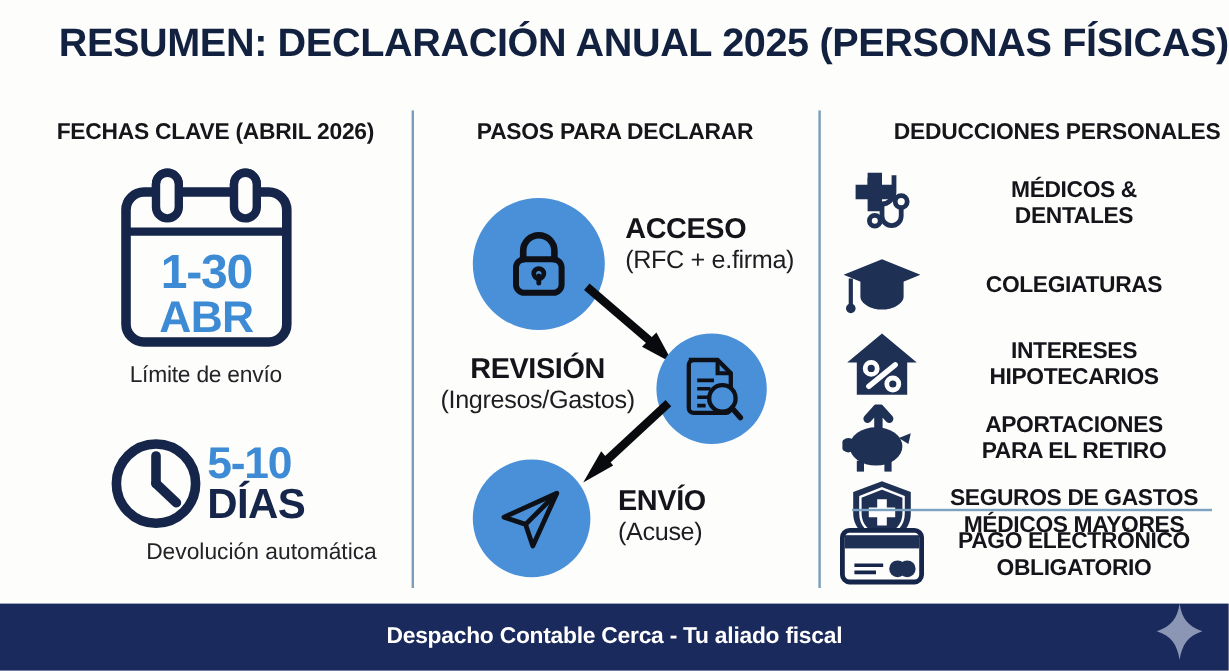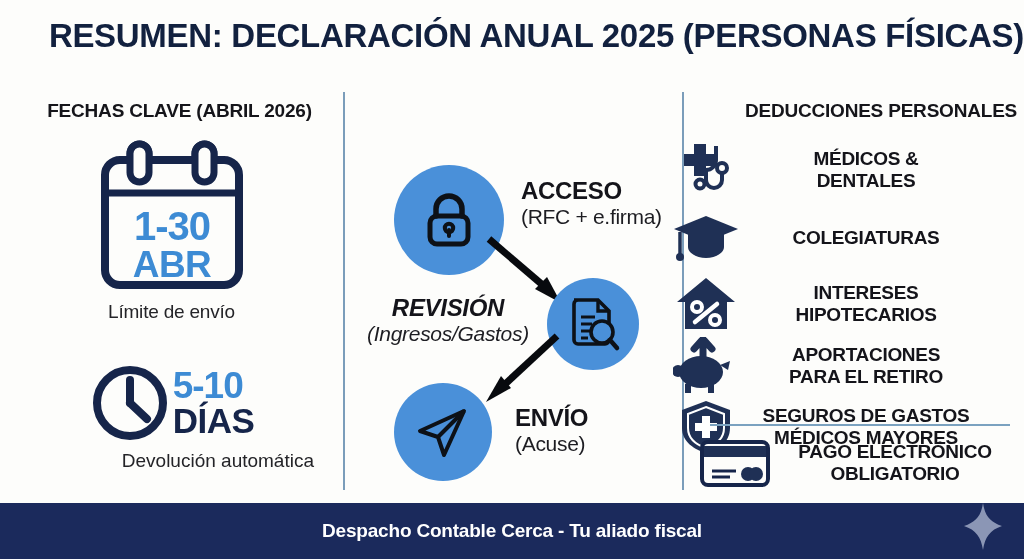--- a/index.html
+++ b/index.html
@@ -136,21 +136,21 @@
   .step-label .t2 {
     font-size: 21px;
     font-weight: normal;
     display: block;
     color: #1d1d22;
     letter-spacing: -0.3px;
   }
   .arrow-svg { position: absolute; }
 
   
-  .right { position: absolute; left: 653px; top: 0; width: 328px; height: 559px; }
+  .right { position: absolute; left: 682px; top: 0; width: 328px; height: 559px; }
   .ded-row {
     position: absolute;
     display: flex;
     align-items: center;
     left: 14px;
     width: 320px;
   }
   .ded-icon {
     width: 78px;
     flex: 0 0 78px;
@@ -203,20 +203,21 @@
 <body>
 
 <div class="page">
 
   <div class="title">RESUMEN: DECLARACIÓN ANUAL 2025 (PERSONAS FÍSICAS)</div>
 
   <div class="vdivider d1"></div>
   <div class="vdivider d2"></div>
 
   <div class="col-head c1">FECHAS CLAVE (ABRIL 2026)</div>
+  <div class="col-head c2">PASOS PARA DECLARAR</div>
   <div class="col-head c3">DEDUCCIONES PERSONALES</div>
 
   <div class="cal-wrap">
     <svg class="cal-svg" width="150" height="152" viewBox="0 0 150 152">
 
       <rect x="33" y="4" width="19" height="38" rx="9.5" fill="none" stroke="#16254a" stroke-width="7"></rect>
       <rect x="98" y="4" width="19" height="38" rx="9.5" fill="none" stroke="#16254a" stroke-width="7"></rect>
 
       <rect x="8" y="20" width="134" height="125" rx="15" fill="#fdfdfb" stroke="#16254a" stroke-width="8"></rect>
       <line x1="10" y1="53" x2="140" y2="53" stroke="#16254a" stroke-width="7"></line>
@@ -267,21 +268,21 @@
         <path d="M10 5 h24 l11 11 v29 a4 4 0 0 1 -4 4 H14 a4 4 0 0 1 -4 -4 V9 a4 4 0 0 1 4 -4 z" fill="none" stroke="#0d1117" stroke-width="3.6"></path>
         <path d="M34 5 v11 h11" fill="none" stroke="#0d1117" stroke-width="3.4"></path>
         <line x1="17" y1="22" x2="31" y2="22" stroke="#0d1117" stroke-width="3"></line>
         <line x1="17" y1="29" x2="28" y2="29" stroke="#0d1117" stroke-width="3"></line>
         <line x1="17" y1="36" x2="26" y2="36" stroke="#0d1117" stroke-width="3"></line>
         <line x1="17" y1="43" x2="24" y2="43" stroke="#0d1117" stroke-width="3"></line>
         <circle cx="38" cy="37" r="11" fill="#4a90d9" stroke="#0d1117" stroke-width="3.6"></circle>
         <line x1="46" y1="45" x2="53" y2="53" stroke="#0d1117" stroke-width="4.5" stroke-linecap="round"></line>
       </svg>
     </div>
-    <div class="step-label" style="left:12px; top:295px; text-align:center; width:186px;font-style:italic;">
+    <div class="step-label" style="left:12px; top:295px; text-align:center; width:186px;">
       <span class="t1">REVISIÓN</span>
       <span class="t2">(Ingresos/Gastos)</span>
     </div>
 
     <svg class="arrow-svg" style="left:128px; top:330px;" width="95" height="85" viewBox="0 0 95 85">
       <line x1="86" y1="6" x2="32" y2="56" stroke="#080a0e" stroke-width="7"></line>
       <polygon points="15,72 40,58 30,46" fill="#080a0e"></polygon>
     </svg>
 
     <div class="circ" style="left:51px; top:383px; width:98px; height:98px;">

